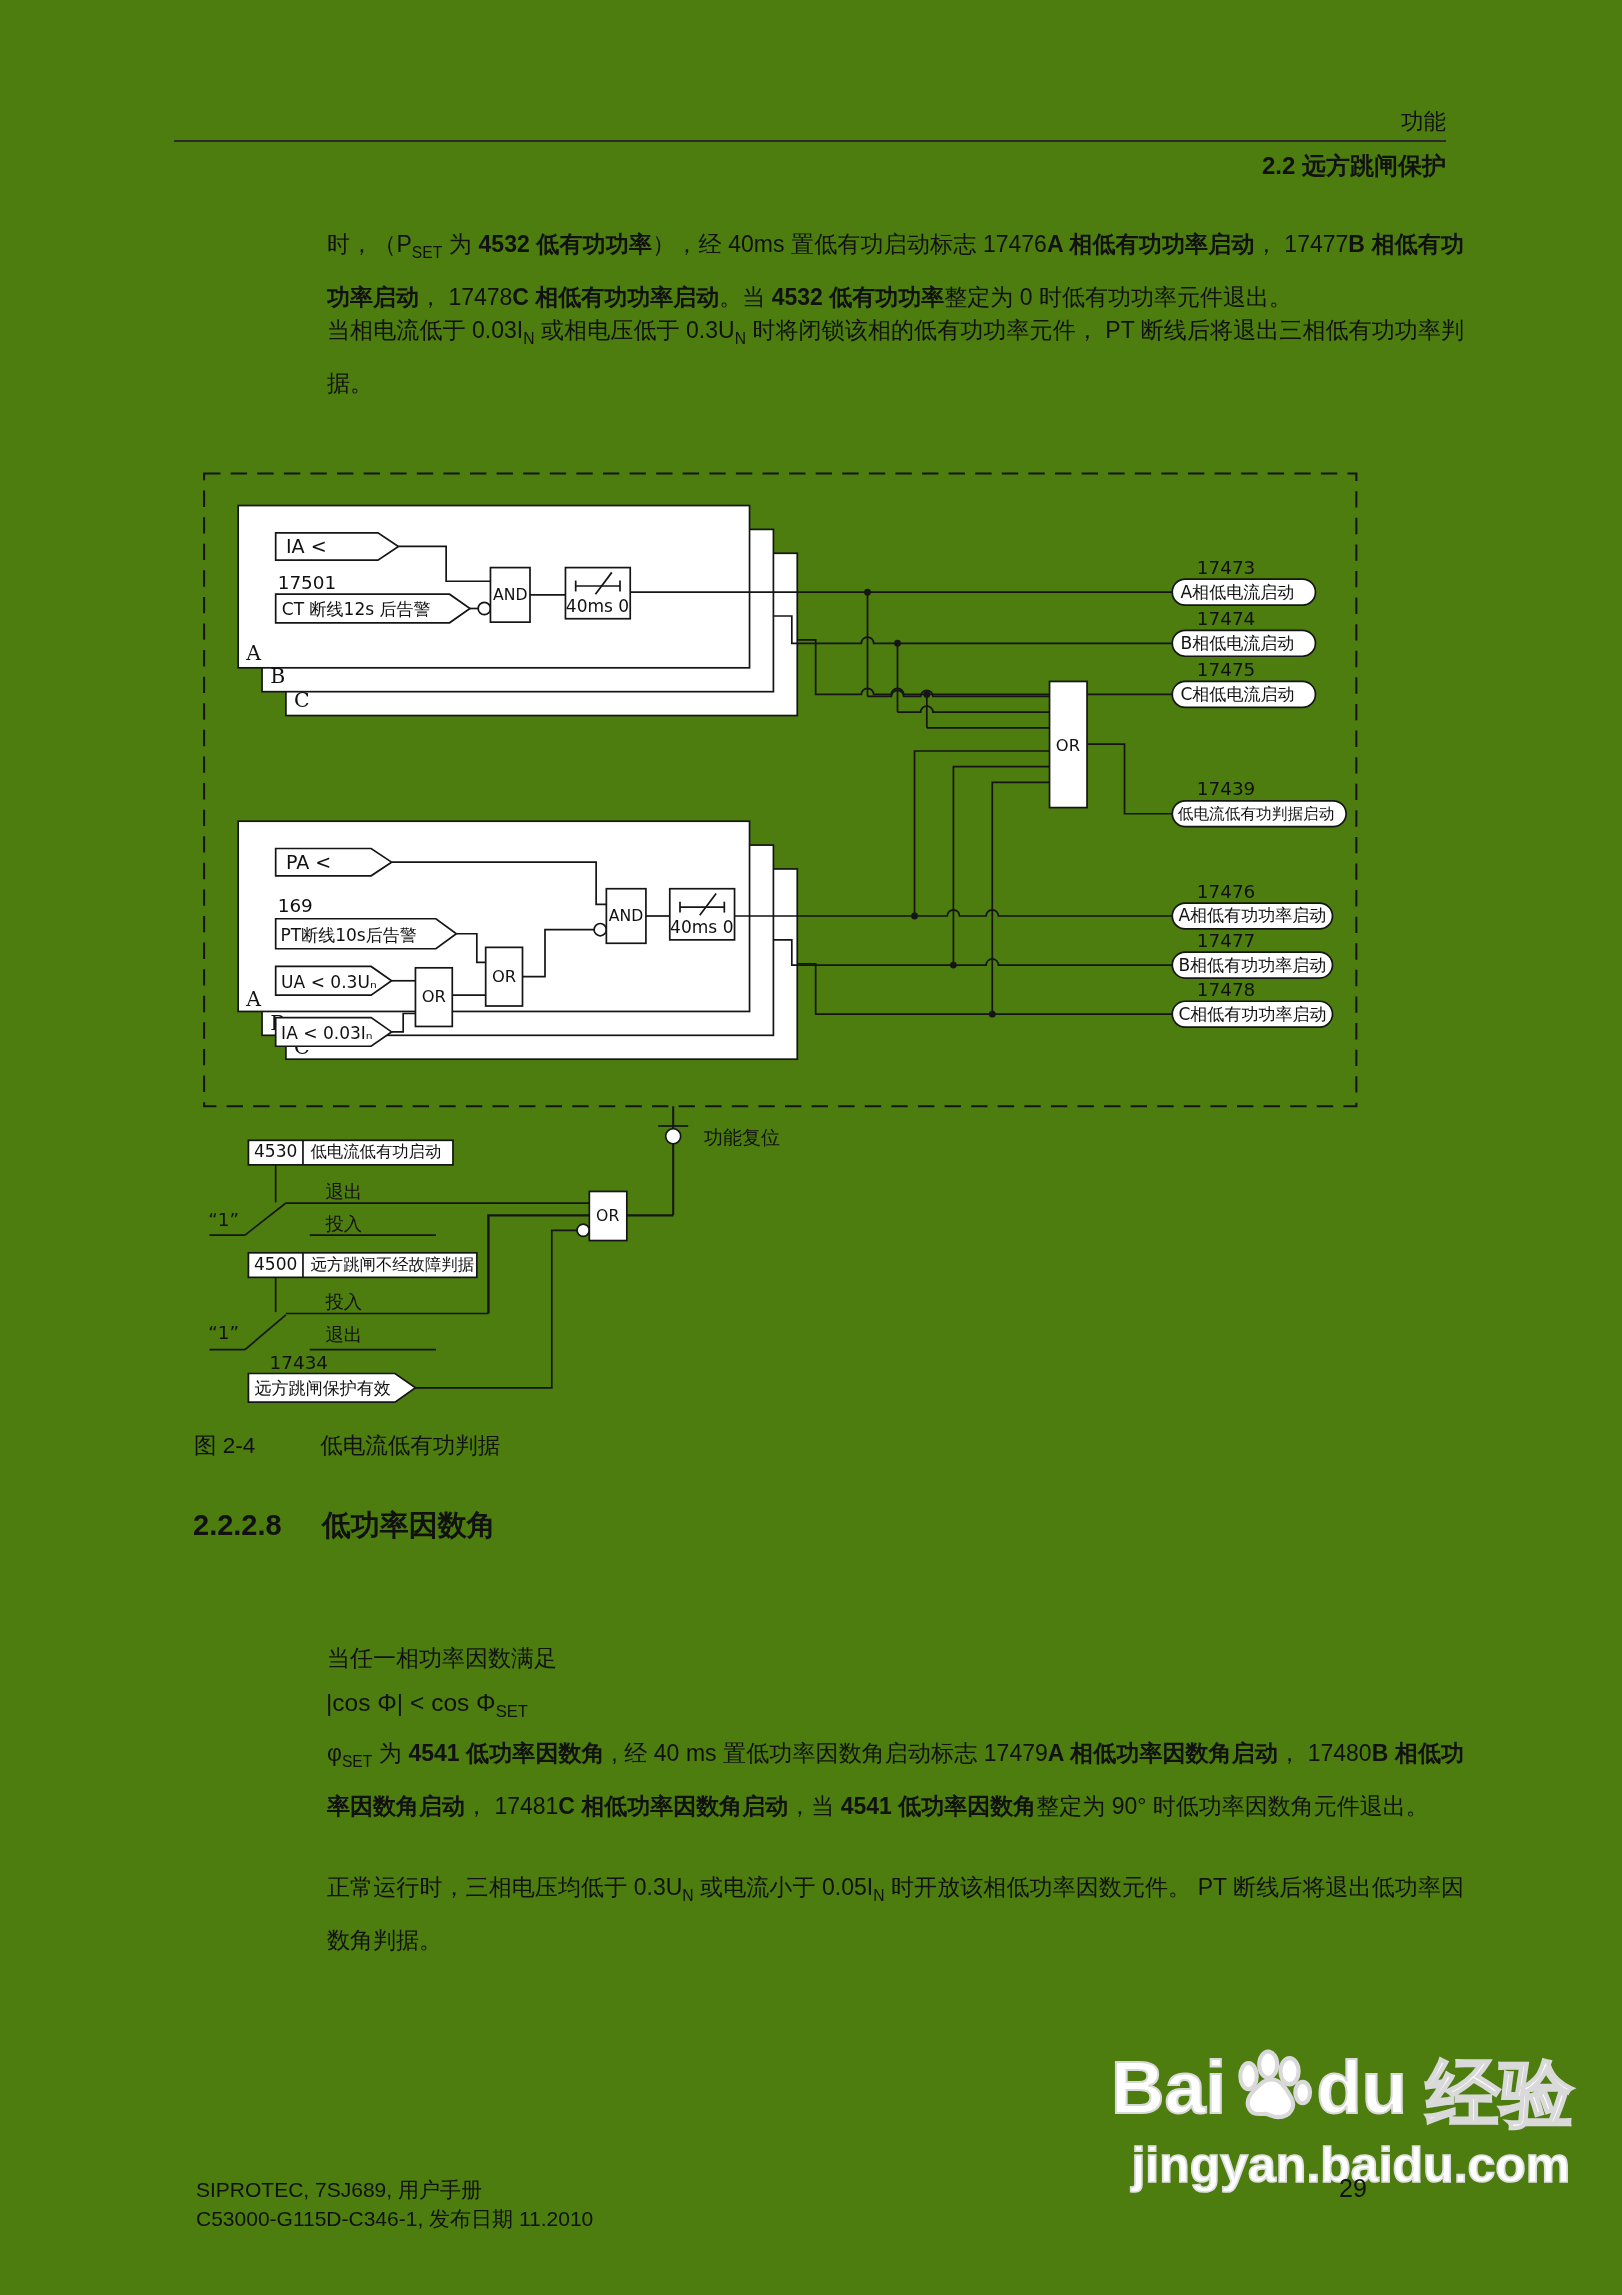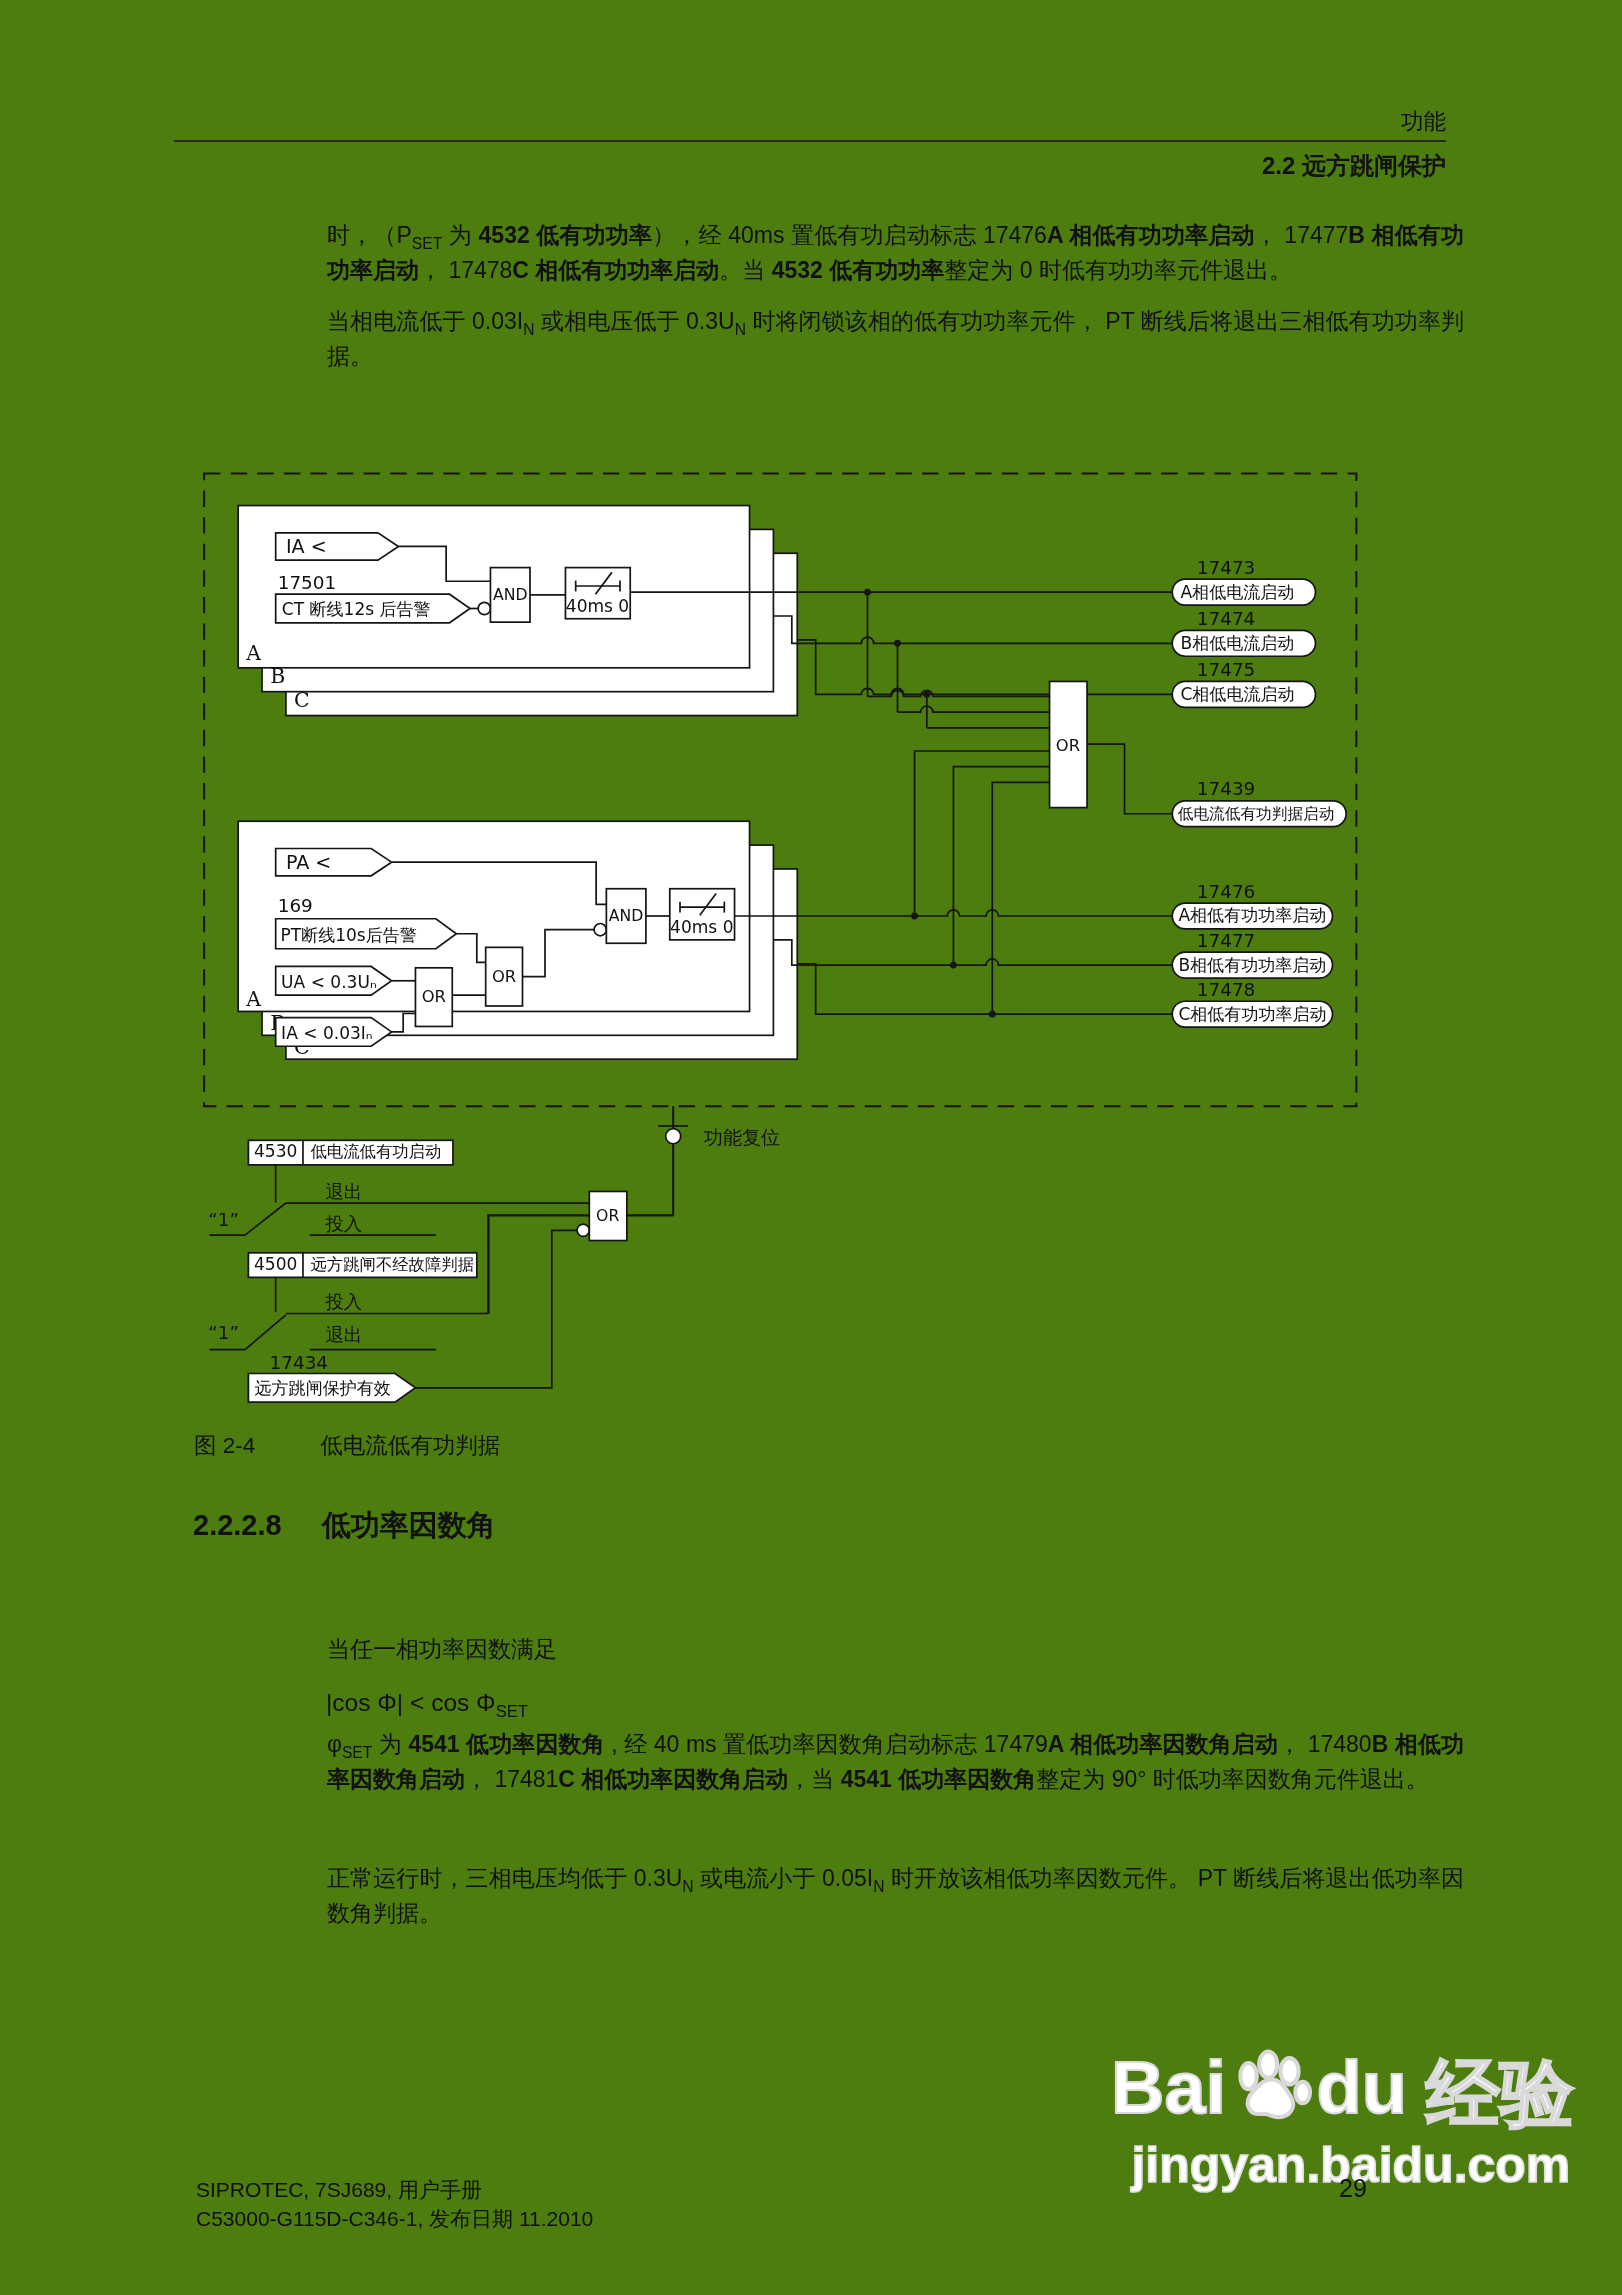--- a/index.html
+++ b/index.html
@@ -6,21 +6,21 @@
   #page{position:relative;width:1622px;height:2295px;background:#4d7c0f;overflow:hidden;
         font-family:"Liberation Sans",sans-serif;color:#111;}
   .abs{position:absolute;}
   sub{font-size:68%;}
   b{font-weight:bold;}
   
   .hdr-chapter{right:176px;top:106px;font-size:22.5px;}
   .hdr-rule{left:174px;top:140px;width:1272px;height:2px;background:#2a2a2a;}
   .hdr-section{right:176px;top:150px;font-size:24px;font-weight:bold;}
   
-  .para{left:327px;width:1137px;font-size:23px;line-height:26px;text-align:justify;}
+  .para{left:327px;width:1137px;font-size:23px;line-height:44px;text-align:justify;}
   
   .caption{left:194px;top:1430px;font-size:22.5px;}
   .caption .cap-text{margin-left:65px;text-align:center;}
   .sect{left:193px;top:1506px;font-size:29px;font-weight:bold;}
   .sect .sect-title{margin-left:40px;}
   .formula{left:326px;top:1689px;font-size:24.5px;}
   
   .foot{left:196px;font-size:21px;}
   .pagenum{left:1339px;top:2174px;font-size:25px;z-index:5;}
   

